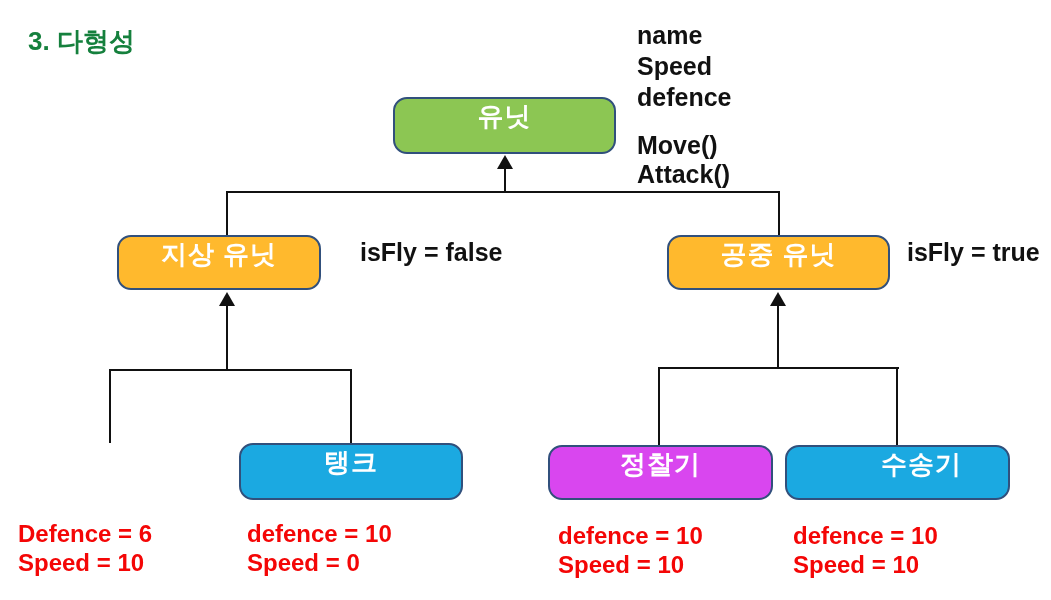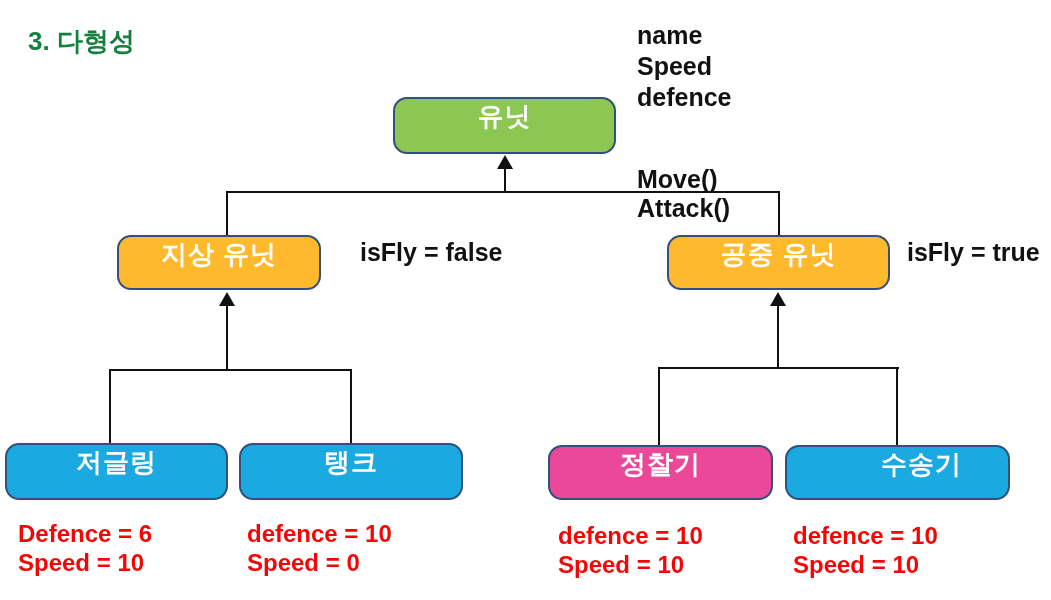--- a/index.html
+++ b/index.html
@@ -25,21 +25,21 @@
   .line { position:absolute; background:#111; }
 
   .arrowhead {
     position:absolute; width:0; height:0;
     border-left:8px solid transparent; border-right:8px solid transparent;
     border-bottom:14px solid #111;
   }
 
   .annot { position:absolute; font-size:25px; font-weight:bold; color:#111; white-space:pre; }
   .attrs   { left:637px; top:20px;  line-height:31px; }
-  .methods { left:637px; top:131px; line-height:29px;margin-top:34px; }
+  .methods { left:637px; top:131px; line-height:29px; }
   .isfly-l { left:360px; top:238px; }
   .isfly-r { left:907px; top:238px; }
 
   .stats { position:absolute; font-size:24px; font-weight:bold; line-height:29px; white-space:pre; }
   .s1 { left:18px;  top:519px; }
   .s2 { left:247px; top:519px; }
   .s3 { left:558px; top:521px; }
   .s4 { left:793px; top:521px; }
 </style>
 </head>
@@ -76,27 +76,24 @@
   <div class="line" style="left:110px; top:369px; width:242px; height:2px;"></div>
   <div class="line" style="left:109px; top:369px; width:2px; height:74px;"></div>
   <div class="line" style="left:350px; top:369px; width:2px; height:74px;"></div>
 
   <div class="line" style="left:777px; top:304px; width:2px; height:64px;"></div>
   <div class="arrowhead" style="left:770px; top:292px;"></div>
   <div class="line" style="left:659px; top:367px; width:240px; height:2px;"></div>
   <div class="line" style="left:658px; top:367px; width:2px; height:78px;"></div>
   <div class="line" style="left:896px; top:367px; width:2px; height:78px;"></div>
 
-  <div class="box leaf1" style="background:#1BA9E1;">
-    <span>저글링</span>
-  </div>
   <div class="box leaf2" style="background:#1BA9E1;">
     <span>탱크</span>
   </div>
-  <div class="box leaf3" style="background:#ec4899;">
+  <div class="box leaf3" style="background:#d946ef;">
     <span>정찰기</span>
   </div>
   <div class="box leaf4" style="background:#1BA9E1;">
     <span>수송기</span>
   </div>
 
   <div class="stats s1" style="color:#F40606;"><span>Defence = 6</span><br><span>Speed = 10</span></div>
   <div class="stats s2" style="color:#F40606;"><span>defence = 10</span><br><span>Speed = 0</span></div>
   <div class="stats s3" style="color:#F40606;"><span>defence = 10</span><br><span>Speed = 10</span></div>
   <div class="stats s4" style="color:#F40606;"><span>defence = 10</span><br><span>Speed = 10</span></div>

